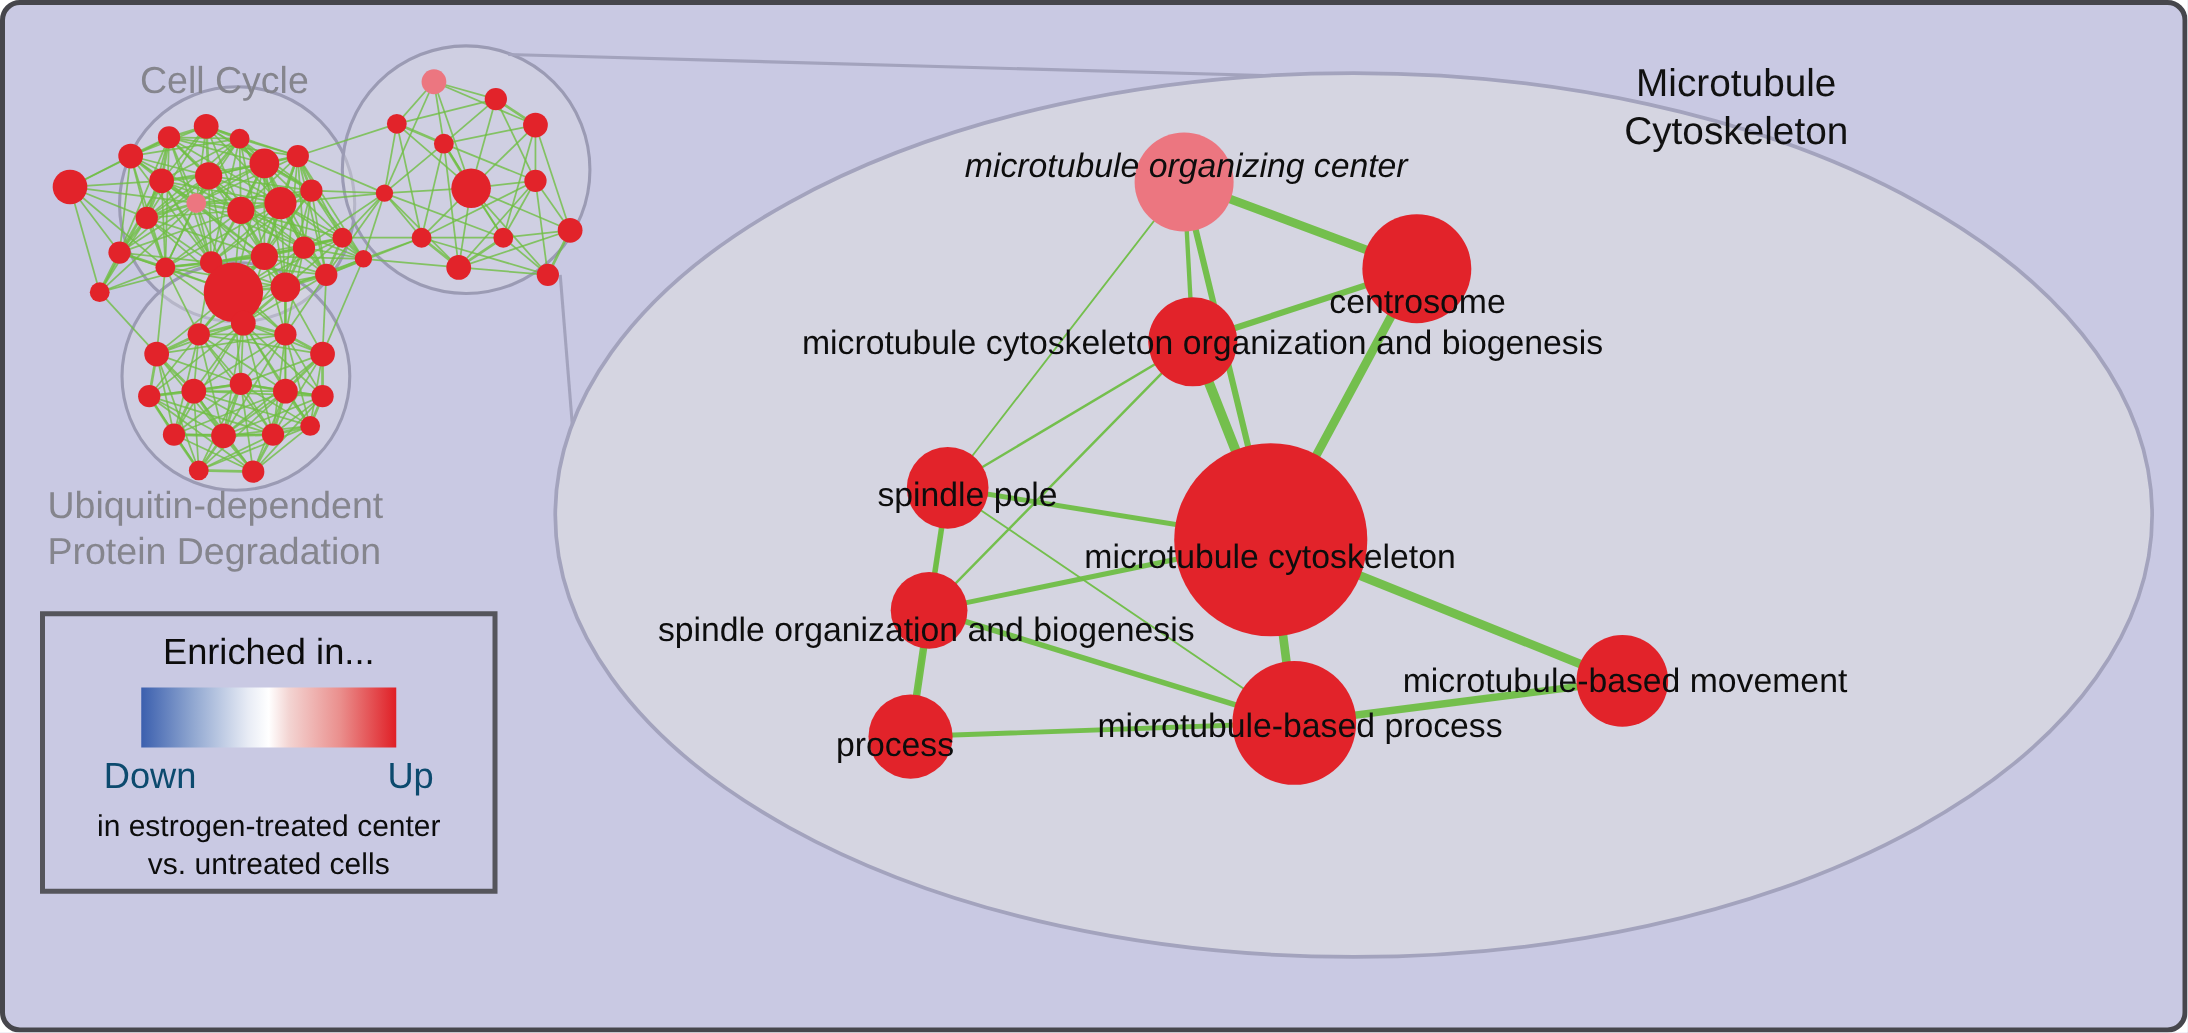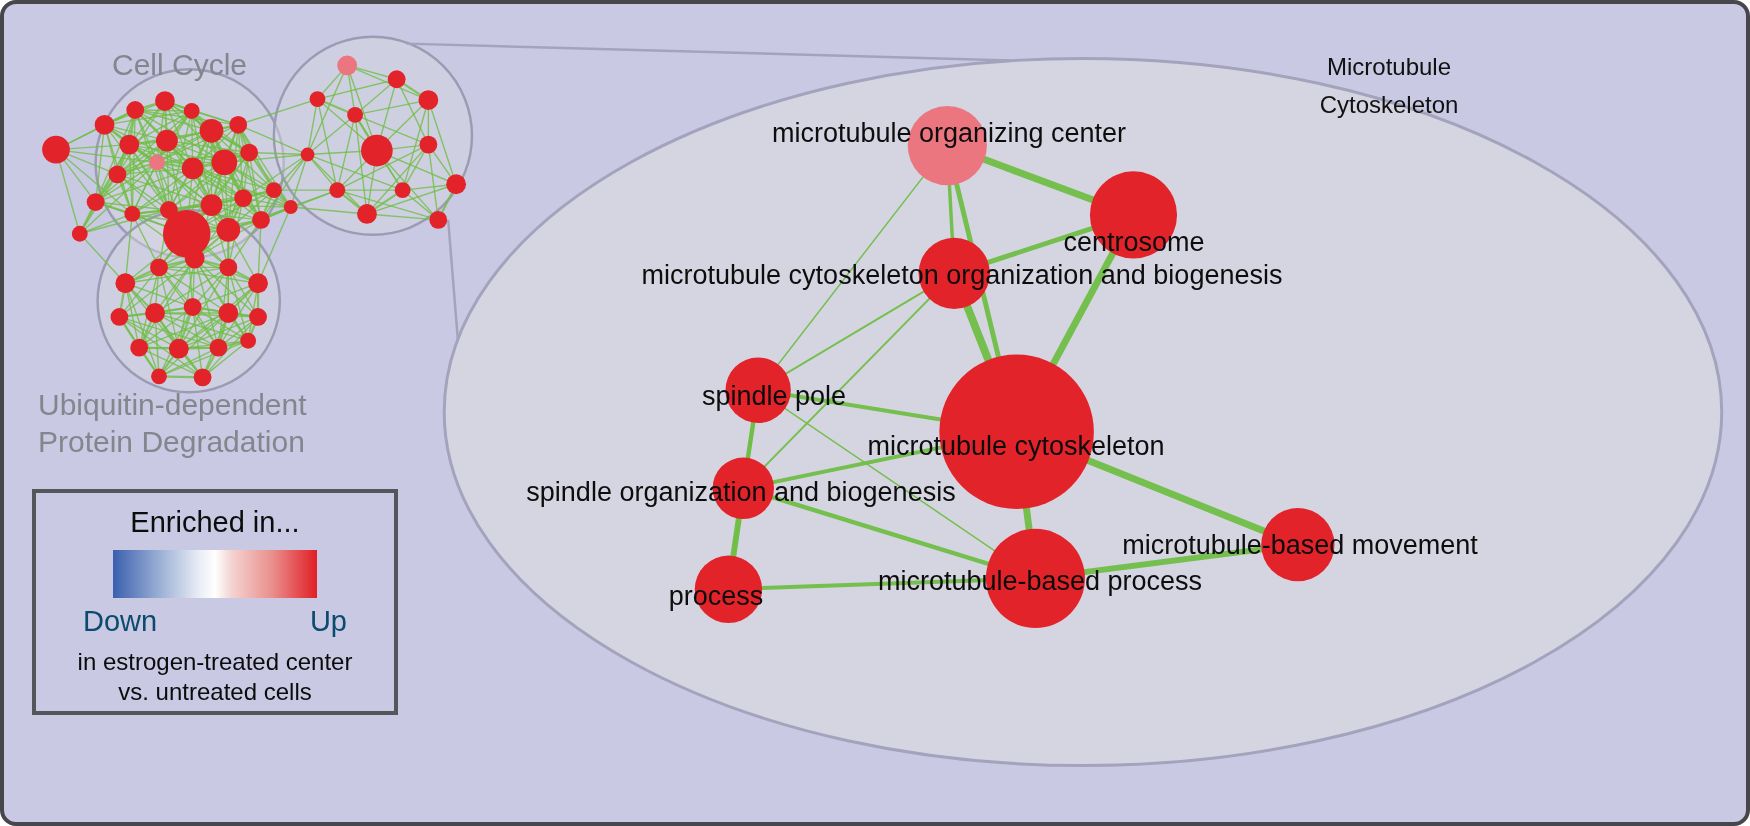--- a/index.html
+++ b/index.html
@@ -4,21 +4,21 @@
 <style>
   html,body{margin:0;padding:0;background:#ffffff;font-family:"Liberation Sans",sans-serif;}
   .canvas{
     position:relative;width:1750px;height:826px;box-sizing:border-box;
     border:4px solid #46464c;border-radius:16px;overflow:hidden;
   }
   #net-svg{position:absolute;left:0;top:0;width:100%;height:100%;}
   .lbl{position:absolute;white-space:pre-line;}
   #cell-cycle-label{left:108px;top:44px;font-size:30px;color:#85858d;}
   #ubiquitin-label{left:34px;top:382px;font-size:30px;color:#85858d;line-height:37px;}
-  #mct-title{left:1250px;top:44px;width:270px;text-align:center;font-size:24px;color:#111;line-height:38px;}
+  #mct-title{left:1250px;top:44px;width:270px;text-align:center;font-size:31px;color:#111;line-height:38px;}
   .node-label{position:absolute;transform:translate(-50%,-50%);font-size:27px;color:#0d0d0d;white-space:nowrap;}
   #legend{
     position:absolute;left:28px;top:485px;width:366px;height:226px;
     border:4px solid #55555c;box-sizing:border-box;text-align:center;
   }
   #legend-title{font-size:29px;margin-top:13px;color:#0c0c0c;}
   #legend-bar{width:204px;height:48px;margin:11px auto 7px auto;}
   #legend-row{display:flex;justify-content:space-between;width:264px;margin:0 auto;font-size:29px;color:#0c4a6e;}
   #legend-caption1{margin-top:9px;}
   .caption{font-size:24px;line-height:30px;color:#0c0c0c;}
@@ -488,26 +488,26 @@
       <circle cx="1037" cy="580" r="50" fill="#e2232a"></circle>
     </svg>
 
   <div class="lbl" id="cell-cycle-label">Cell Cycle</div>
 
   <div class="lbl" id="ubiquitin-label"><span>Ubiquitin-dependent</span><br><span>Protein Degradation</span></div>
 
   <div class="lbl" id="mct-title"><span>Microtubule</span><br><span>Cytoskeleton</span></div>
 
   <div id="node-labels">
-      <div class="node-label" style="left: 945px; top: 129px;">microtubule organizing center</div>
+      <div class="node-label" style="left: 945px; top: 129px; font-style: italic;">microtubule organizing center</div>
       <div class="node-label" style="left: 1130px; top: 238px;">centrosome</div>
       <div class="node-label" style="left: 958px; top: 271px;">microtubule cytoskeleton organization and biogenesis</div>
       <div class="node-label" style="left: 770px; top: 392px;">spindle pole</div>
       <div class="node-label" style="left: 1012px; top: 431px; margin-top: 11px;">microtubule cytoskeleton</div>
-      <div class="node-label" style="left: 737px; top: 488px; text-align: center;">spindle organization and biogenesis</div>
+      <div class="node-label" style="left: 737px; top: 500px; text-align: center;">spindle organization and biogenesis</div>
       <div class="node-label" style="left: 1296px; top: 541px;">microtubule-based movement</div>
       <div class="node-label" style="left: 712px; top: 592px;">process</div>
       <div class="node-label" style="left: 1036px; top: 577px;">microtubule-based process</div>
     </div>
 
   <div id="legend">
     <div id="legend-title">Enriched in...</div>
     <div id="legend-bar" style="background: linear-gradient(90deg, rgb(59, 95, 174) 0%, rgb(143, 166, 208) 20%, rgb(232, 236, 245) 42%, rgb(255, 255, 255) 50%, rgb(243, 212, 210) 58%, rgb(234, 143, 141) 78%, rgb(224, 31, 38) 100%);"></div>
     <div id="legend-row">
       <span>Down</span>

